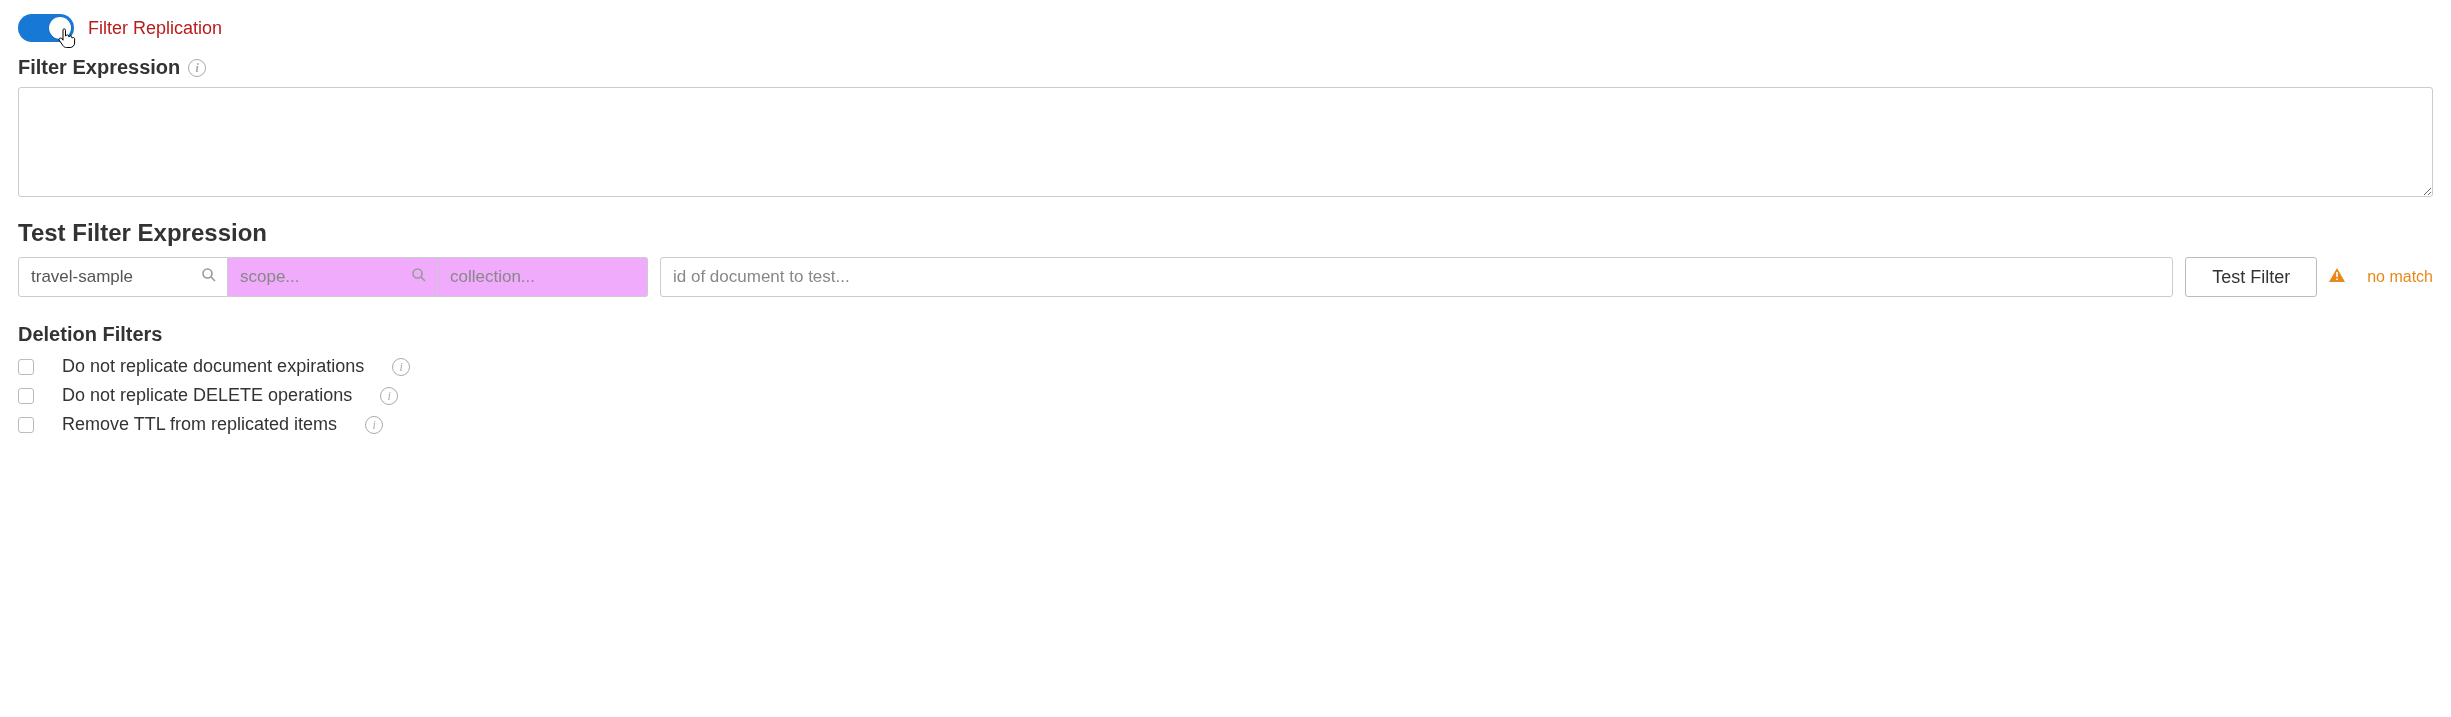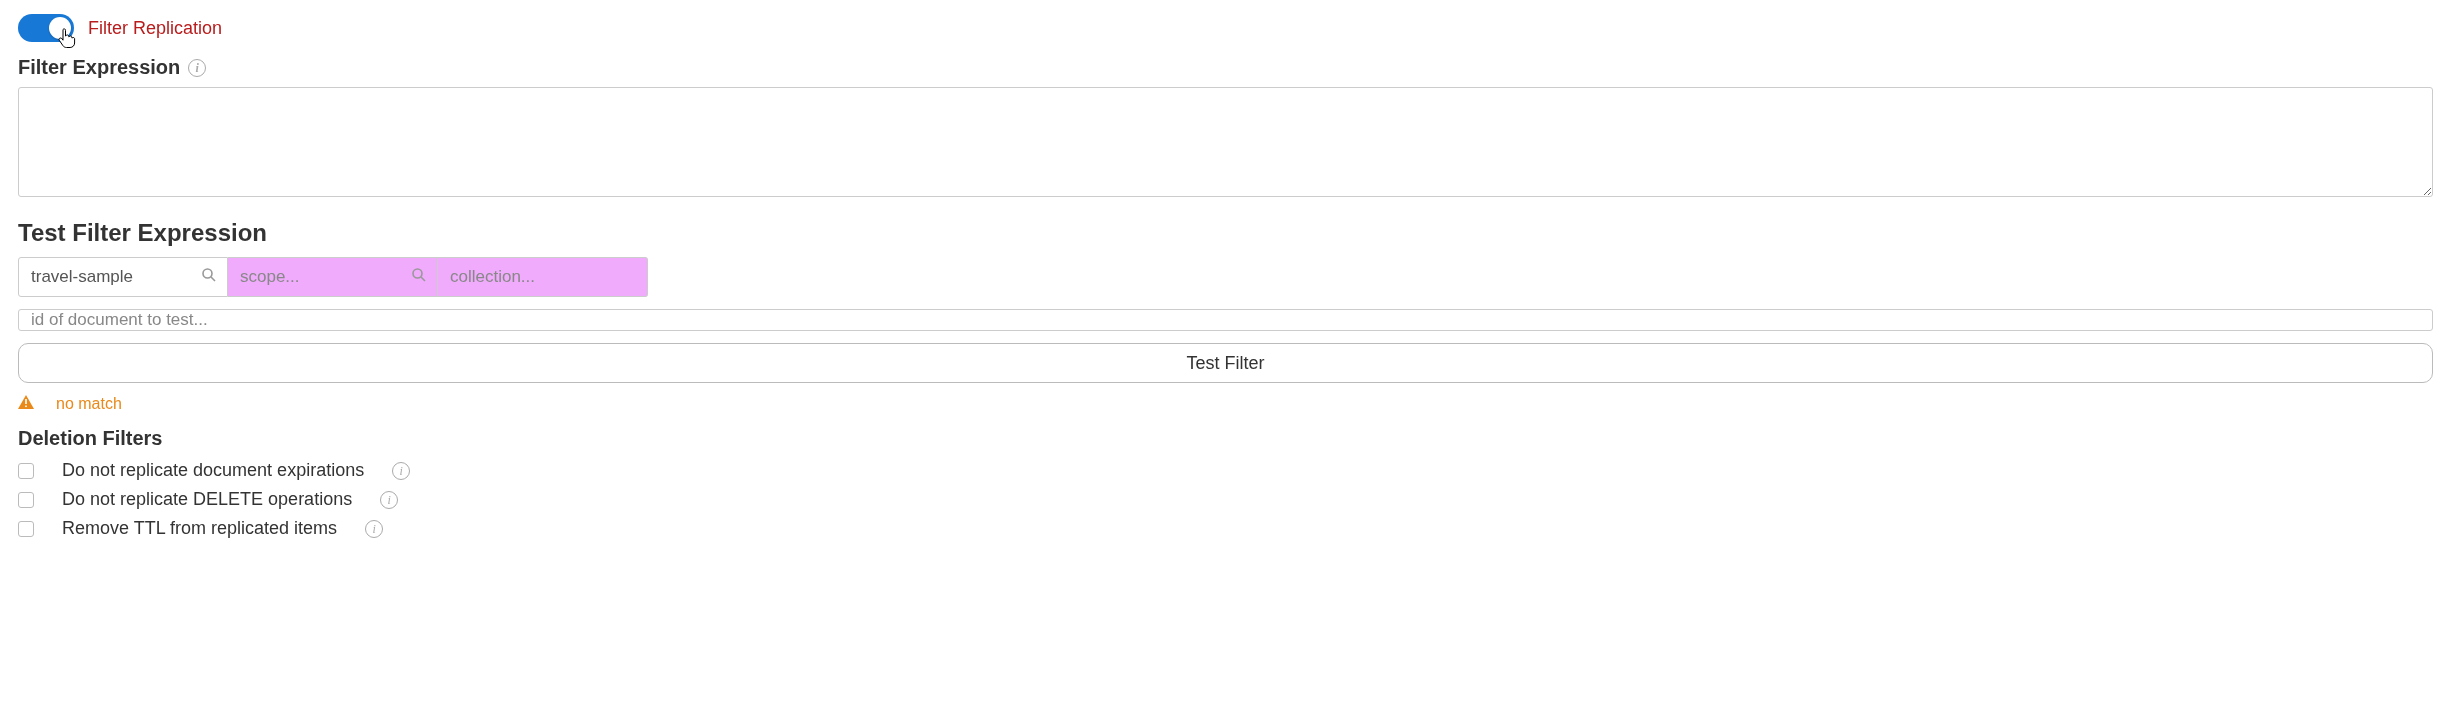--- a/index.html
+++ b/index.html
@@ -89,22 +89,21 @@
       font-weight: 600;
       color: #333;
       margin-bottom: 10px;
     }
 
     
     .test-row {
       display: flex;
       align-items: stretch;
       gap: 12px;
-      margin-bottom: 14px;
-      flex-direction: column;
+      margin-bottom: 26px;
     }
     .input-group { display: flex; }
     .seg-input {
       position: relative;
       border: 1px solid #ccc;
       background: #fff;
       height: 40px;
     }
     .seg-input.disabled { background: #f0abfc; }
     .seg-input input {
@@ -139,21 +138,21 @@
       border-radius: 3px;
       font-family: inherit;
       color: #8b5cf6;
     }
     .doc-id::placeholder { color: #888; }
     .test-filter-btn {
       height: 40px;
       padding: 0 26px;
       background: #fff;
       border: 1px solid #bbb;
-      border-radius: 10px;
+      border-radius: 3px;
       font-size: 18px;
       color: #333;
       cursor: pointer;
     }
     .warning {
       display: flex;
       align-items: center;
       gap: 22px;
       color: #e8891a;
       font-size: 16px;

